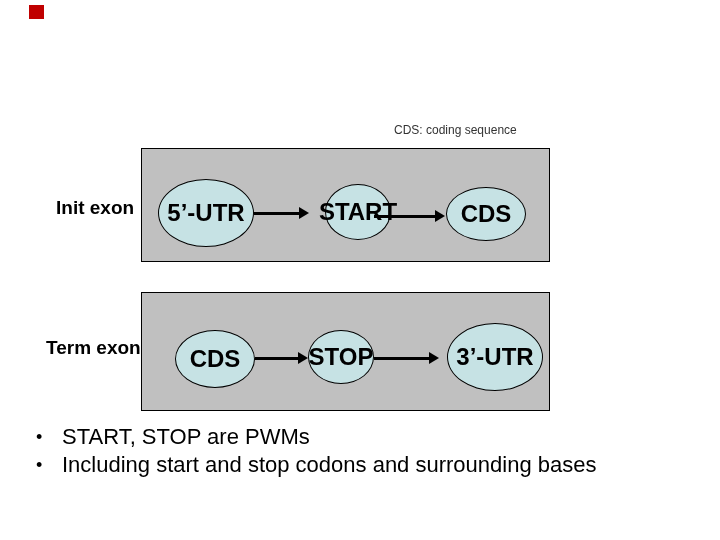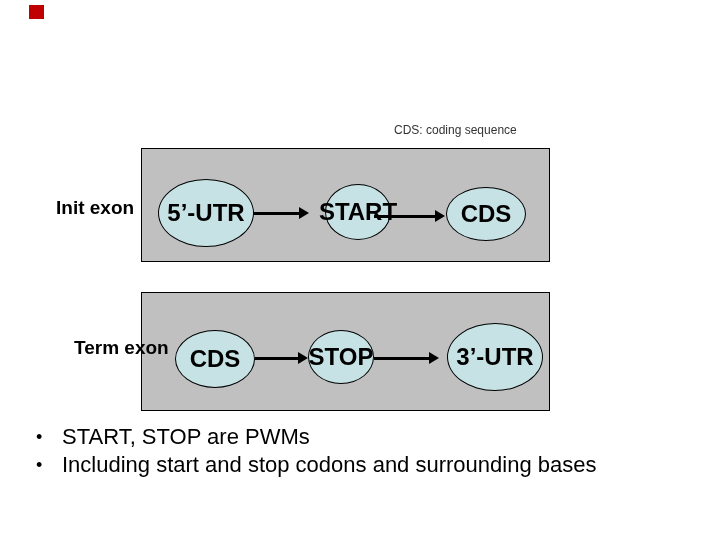--- a/index.html
+++ b/index.html
@@ -82,21 +82,21 @@
   .a2-init { left:232px; top:61px; width:71px; }
   .a1-term { left:113px; top:59px; width:53px; }
   .a2-term { left:232px; top:59px; width:65px; }
 
   .side-label {
     position:absolute;
     font-size:19px; font-weight:700; color:#000;
     white-space:nowrap;
   }
   .label-init { left:56px; top:197px; }
-  .label-term { left:46px; top:337px;margin-left:28px; }
+  .label-term { left:46px; top:337px; }
 
   .bullets {
     position:absolute; left:36px; top:423px; width:664px;
     list-style:none; margin:0; padding:0;
   }
   .bullets li {
     display:flex; align-items:flex-start;
     font-size:22px; line-height:28px; color:#000;
   }
   .bullet-dot {

